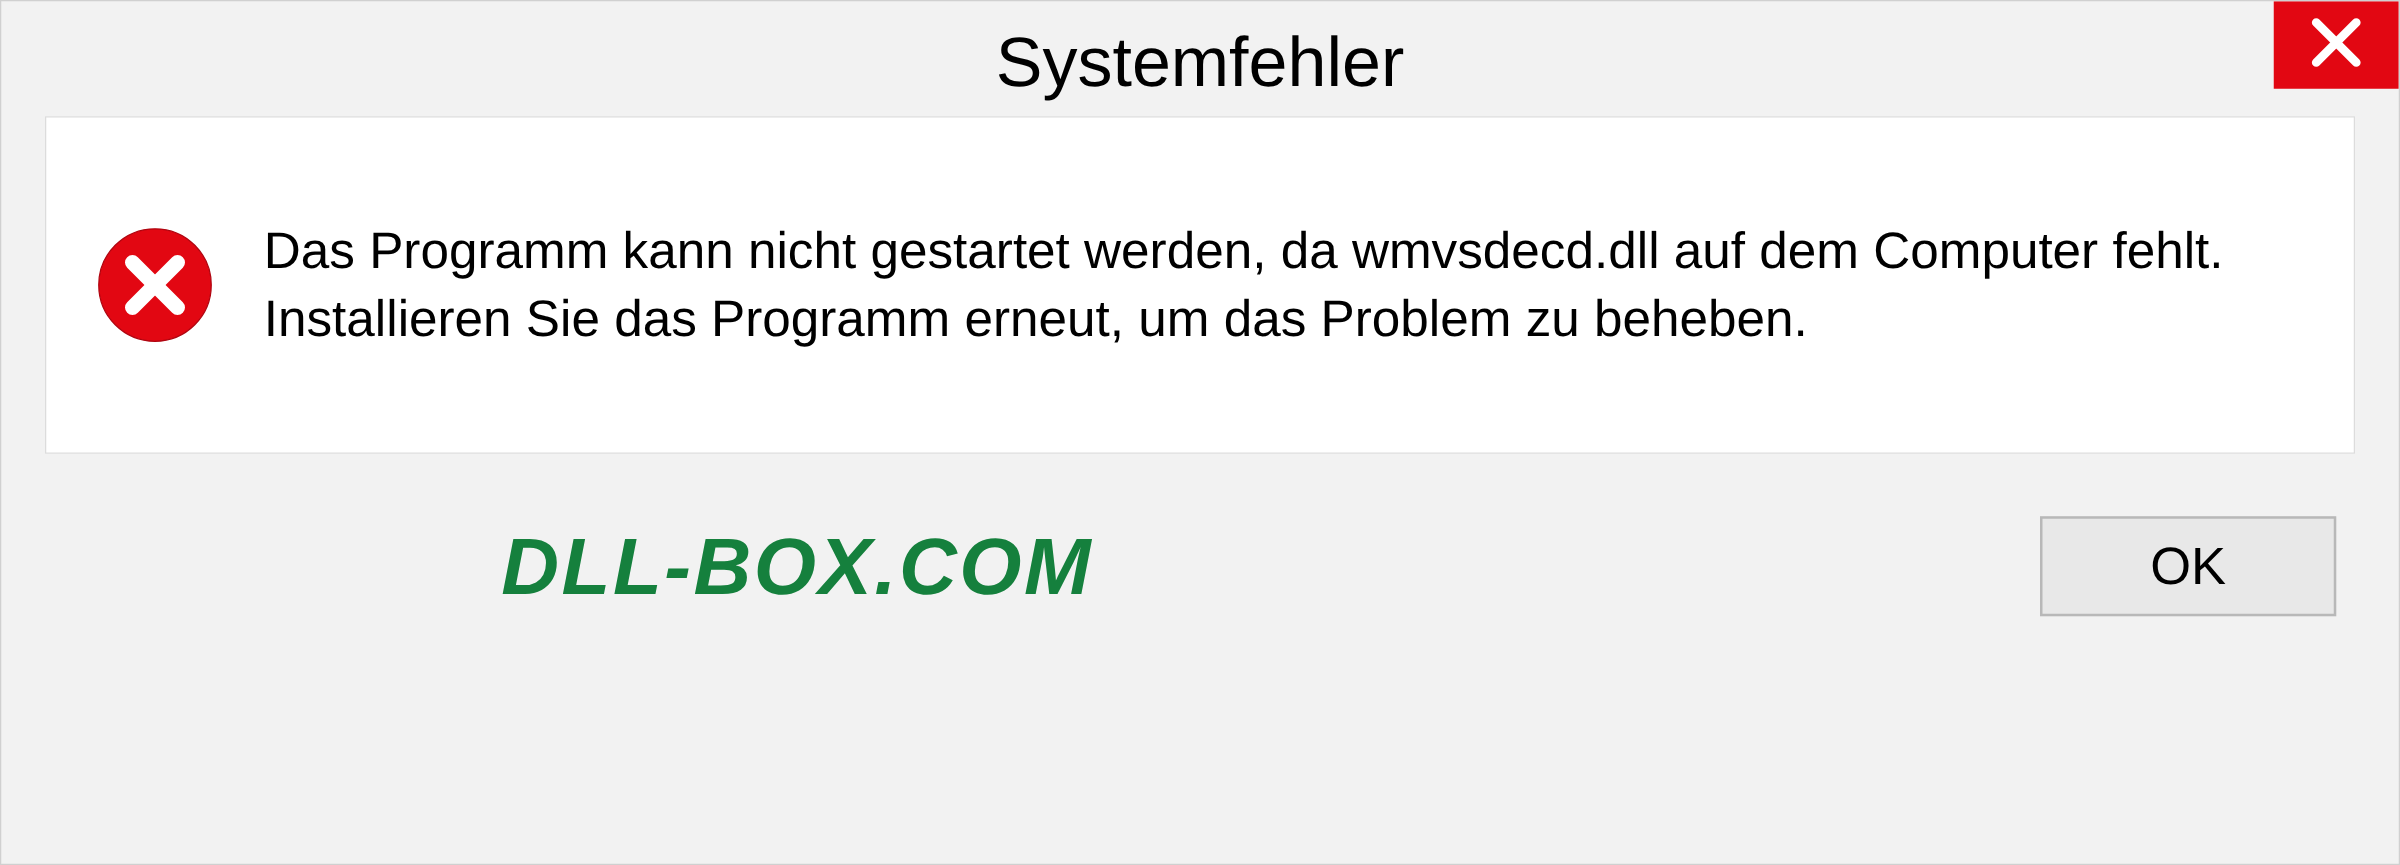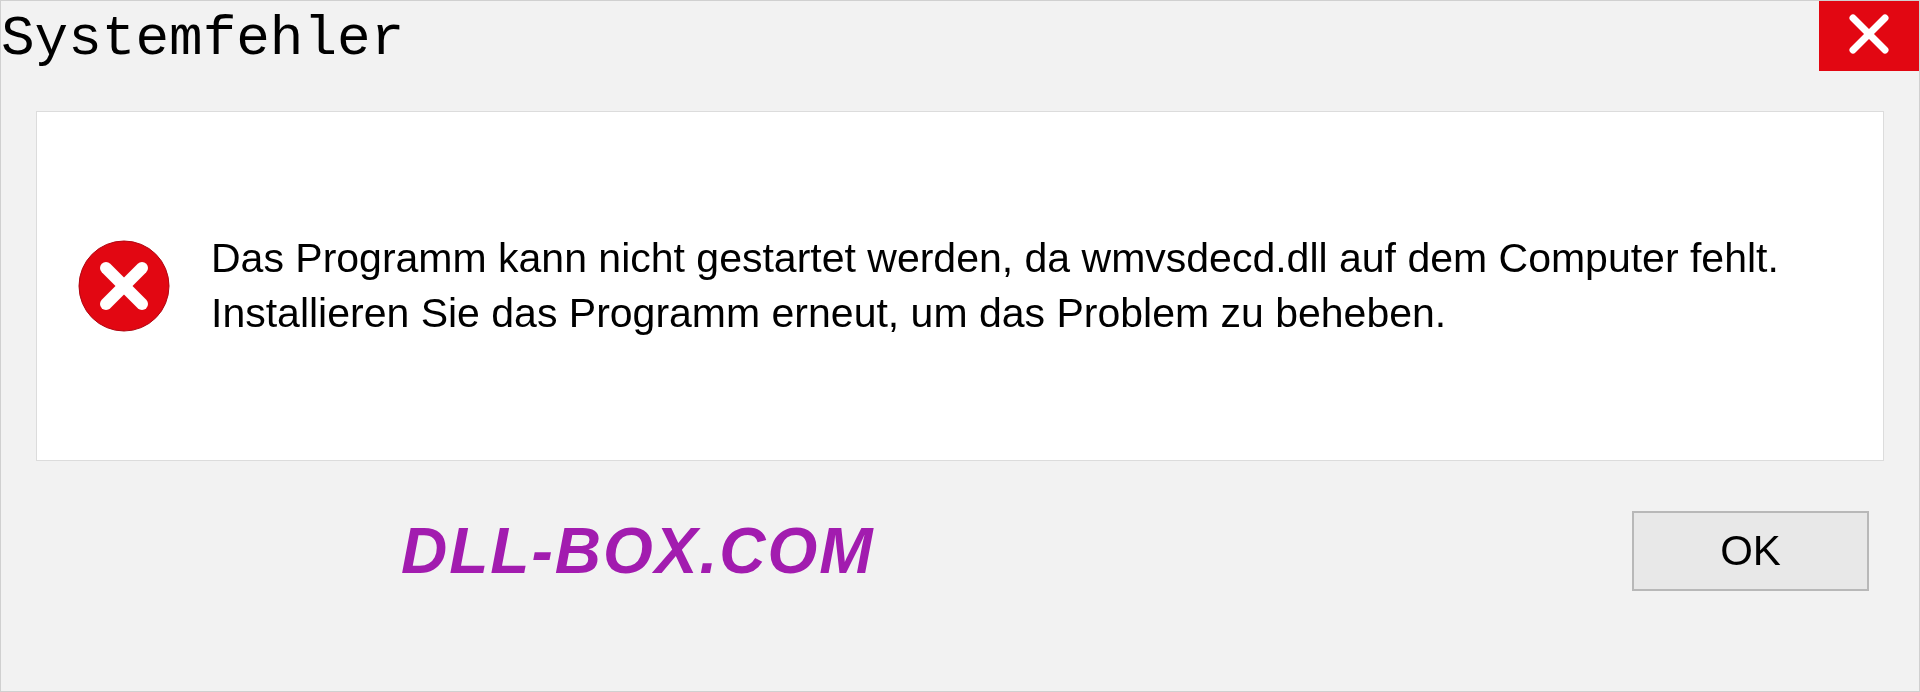--- a/index.html
+++ b/index.html
@@ -13,25 +13,24 @@
       height: 692px;
       background: #f2f2f2;
       font-family: "Segoe UI", Arial, sans-serif;
       position: relative;
       border: 1px solid #d0d0d0;
     }
     
     .title-bar {
       display: flex;
       align-items: flex-start;
-      justify-content: flex-start;
+      justify-content: center;
       position: relative;
       height: 90px;
-      padding-top: 6px;
-      font-family: Liberation Mono, monospace;
+      padding-top: 16px;
     }
     
     .title-text {
       font-size: 56px;
       font-weight: 400;
       color: #000;
       text-align: center;
     }
     
     .close-button {
@@ -46,24 +45,24 @@
       justify-content: center;
       cursor: pointer;
     }
     
     .close-button svg {
       width: 44px;
       height: 44px;
     }
     
     .content-area {
-      margin: 20px 35px 30px 35px;
+      margin: 2px 35px 30px 35px;
       background: #ffffff;
       border: 1px solid #dcdcdc;
-      height: 350px;
+      height: 270px;
       display: flex;
       align-items: center;
       padding: 0 40px;
     }
     
     .error-icon {
       flex-shrink: 0;
       width: 94px;
       height: 94px;
       margin-right: 40px;
@@ -86,21 +85,21 @@
       align-items: center;
       justify-content: space-between;
       padding: 0 50px 0 0;
       margin-top: 50px;
     }
     
     .watermark {
       font-size: 64px;
       font-weight: 900;
       font-style: italic;
-      color: #a21caf;
+      color: #15803d;
       letter-spacing: 2px;
       margin-left: 400px;
       font-family: "Arial Black", Arial, sans-serif;
     }
     
     .ok-button {
       width: 237px;
       height: 80px;
       background: #e8e8e8;
       border: 2px solid #b8b8b8;

